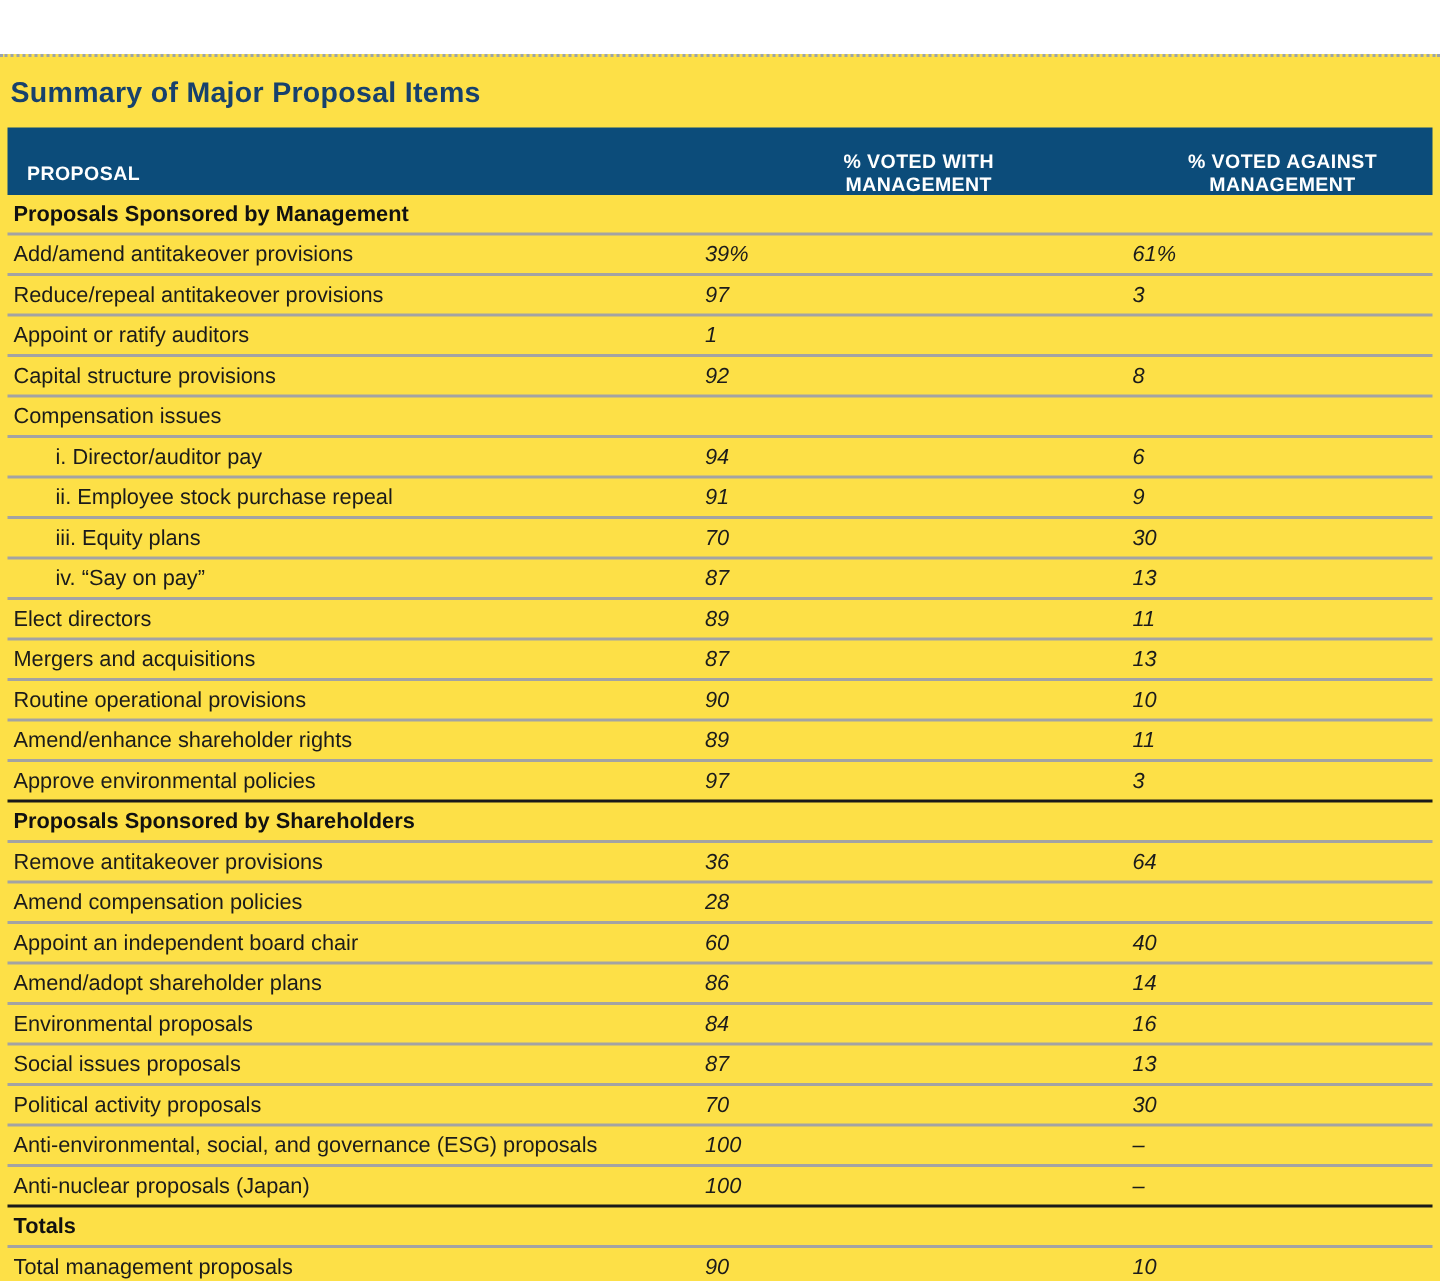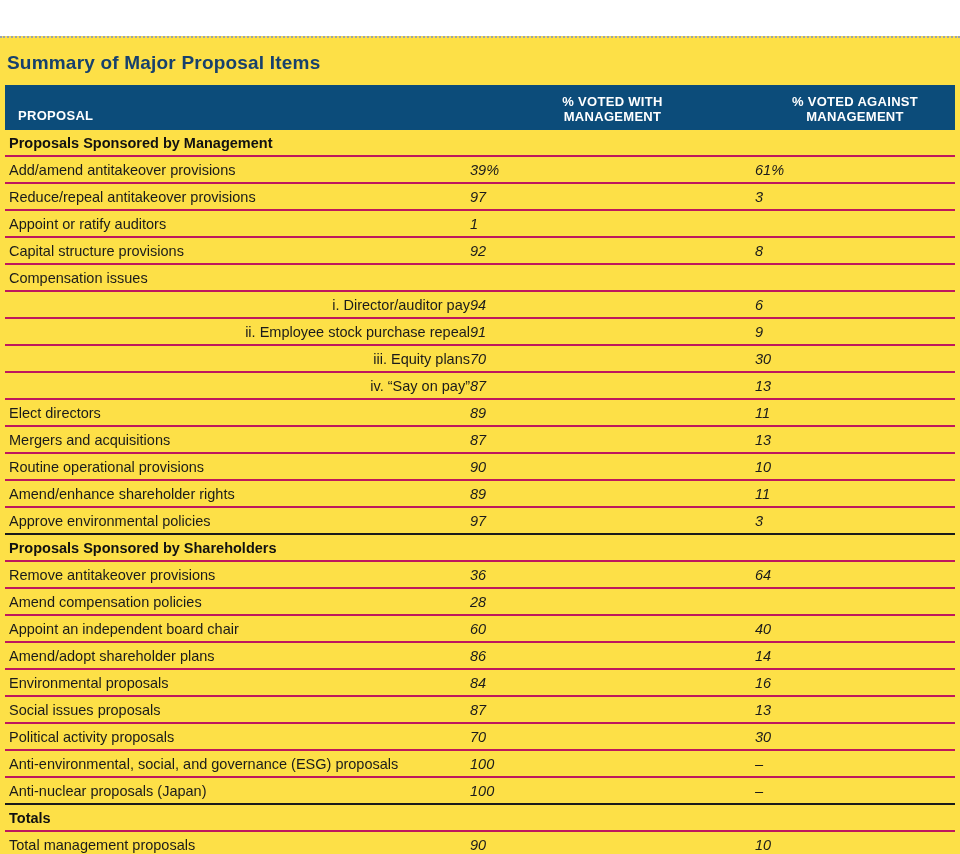--- a/index.html
+++ b/index.html
@@ -45,42 +45,40 @@
     font-size: 13px;
   }
   .th-proposal {
     padding: 0 0 7px 13px;
     letter-spacing: 0.3px;
   }
   .th-center {
     text-align: center;
     white-space: pre-line;
     line-height: 15px;
-    padding-bottom: 6px;
     letter-spacing: 0.3px;
   }
   .row {
     height: 25px;
     align-items: center;
-    border-bottom: 2px solid #be185d;
+    border-bottom: 2px solid #a3a3a3;
     font-size: 14.5px;
     color: #1b1b1b;
   }
   .section-row {
     font-weight: bold;
     color: #111111;
   }
   .cell-proposal {
     padding-left: 4px;
     white-space: nowrap;
     overflow: hidden;
   }
   .row.indent .cell-proposal {
     padding-left: 32px;
-    text-align: right;
   }
   .cell-with, .cell-against {
     text-align: left;
     font-style: italic;
   }
   .row.section-end {
     border-bottom: 2px solid #1a1a1a;
   }
   .row.table-end {
     border-bottom: 3px solid #111111;

